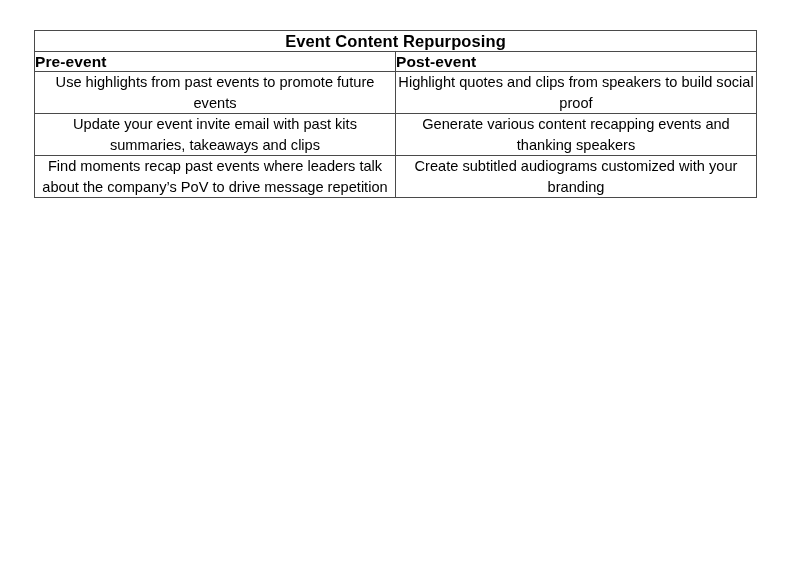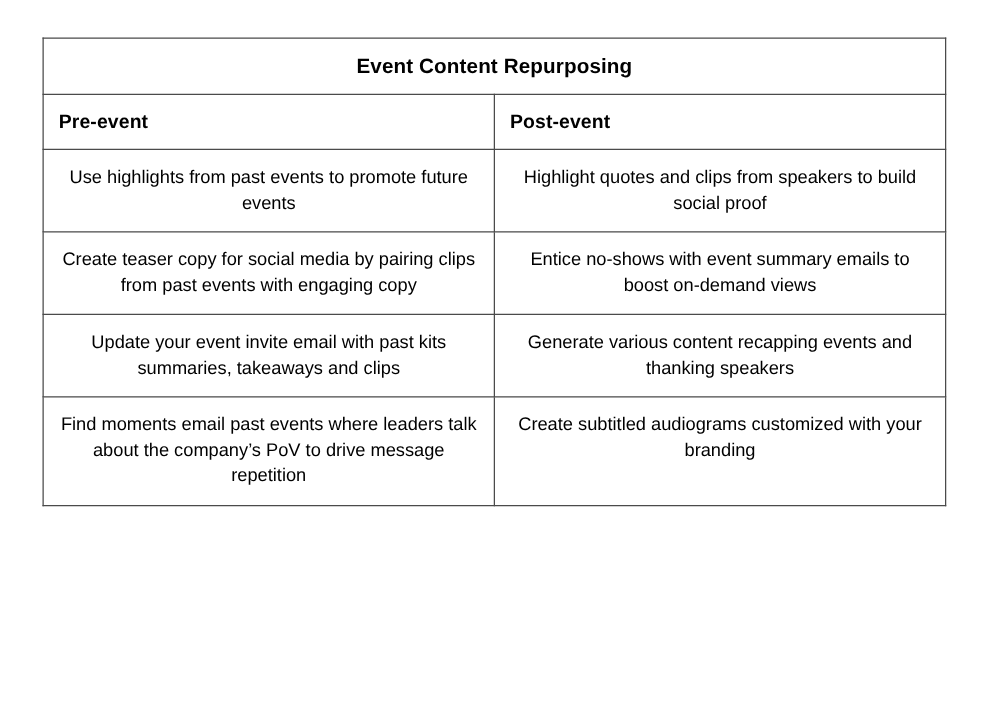--- a/index.html
+++ b/index.html
@@ -31,21 +31,21 @@
     width: 723px;
     border-collapse: collapse;
     table-layout: fixed;
     background: #ffffff;
   }
   table.repurposing-table td,
   table.repurposing-table th {
     border: 1.3px solid #4a4a4a;
     background: #ffffff;
     vertical-align: top;
-    padding: 12px;
+    padding: 0;
   }
   
   .title-cell {
     text-align: center;
     font-weight: bold;
     font-size: 16.5px;
     line-height: 20px;
     padding: 11px 8px 12px 8px;
     letter-spacing: 0.1px;
     vertical-align: middle;
@@ -86,32 +86,28 @@
           <td class="col-head col-left">Pre-event</td>
           <td class="col-head col-right">Post-event</td>
         </tr>
 
         <tr>
           <td class="body-cell col-left">Use highlights from past events to promote future events</td>
           <td class="body-cell col-right">Highlight quotes and clips from speakers to build social proof</td>
         </tr>
 
 
-        <tr>
-          <td class="body-cell col-left">Create teaser copy for social media by pairing clips from past events with engaging copy</td>
-          <td class="body-cell col-right">Entice no-shows with event summary emails to boost on-demand views</td>
-        </tr>
 
         <tr>
           <td class="body-cell col-left">Update your event invite email with past kits summaries, takeaways and clips</td>
           <td class="body-cell col-right">Generate various content recapping events and thanking speakers</td>
         </tr>
 
         <tr>
-          <td class="body-cell col-left">Find moments email past events where leaders talk about the company’s PoV to drive message repetition</td>
+          <td class="body-cell col-left">Find moments recap past events where leaders talk about the company’s PoV to drive message repetition</td>
           <td class="body-cell col-right">Create subtitled audiograms customized with your branding</td>
         </tr>
 
 
       </tbody>
     </table>
   </div>
 </div>
 
 </body></html>

